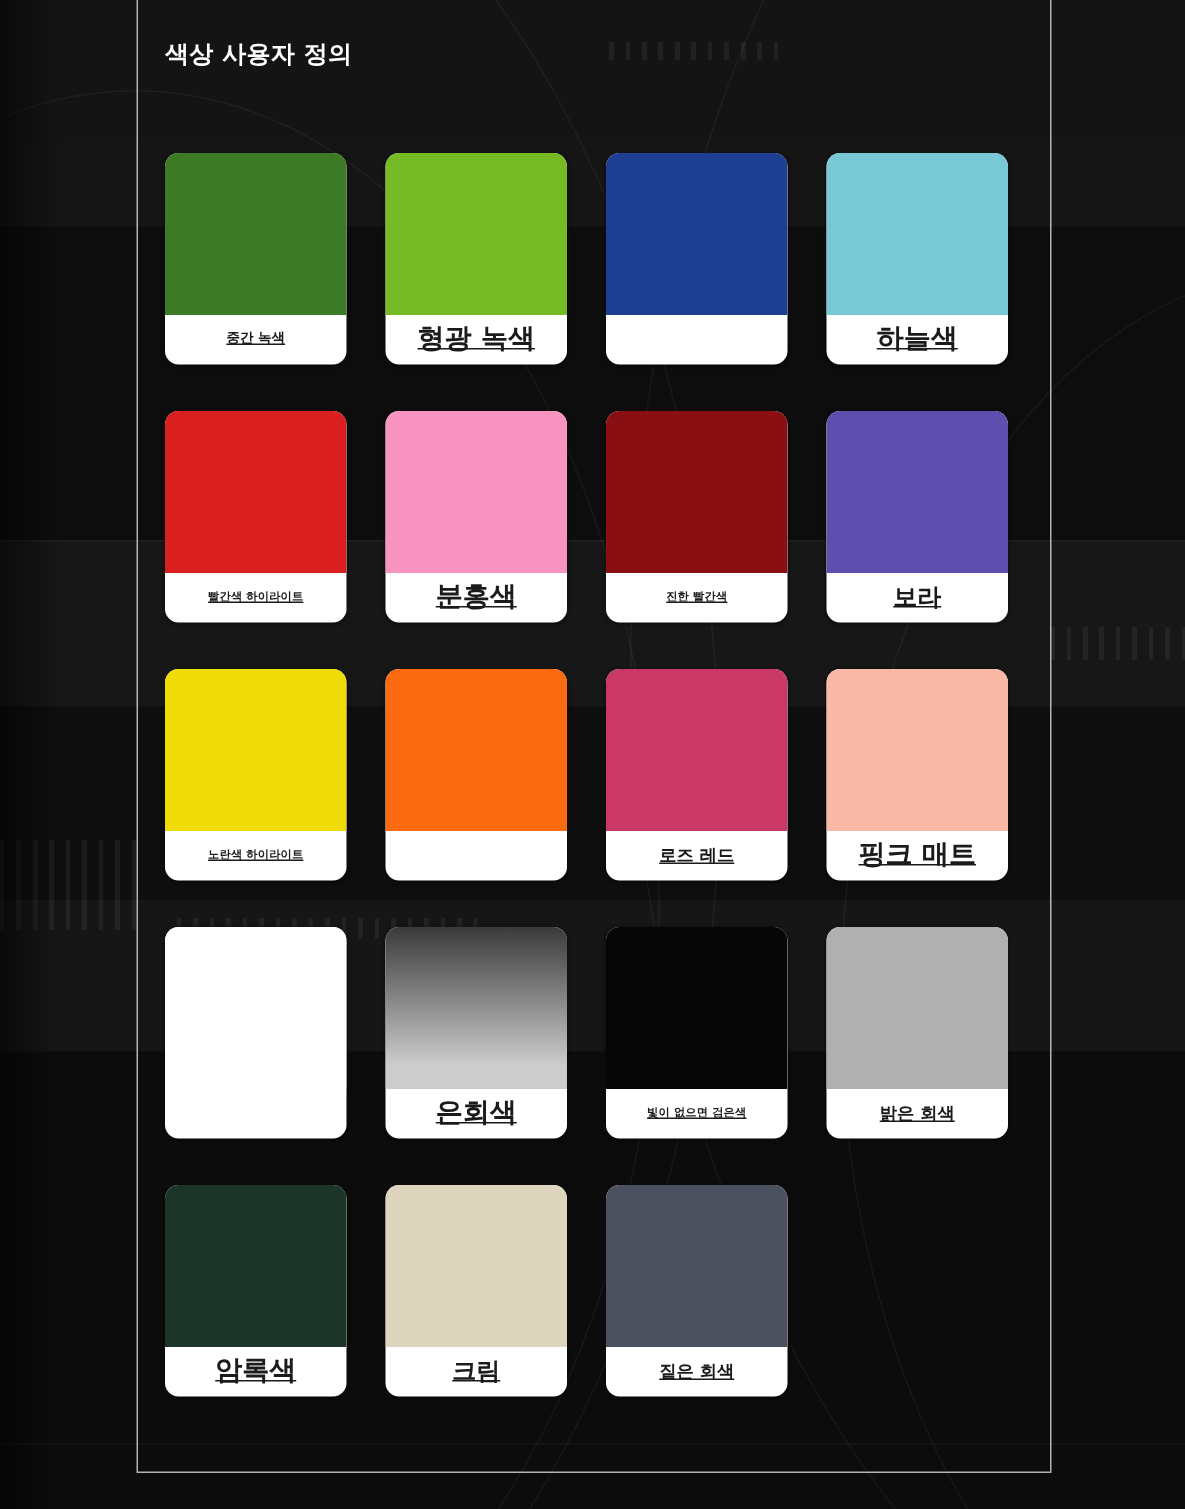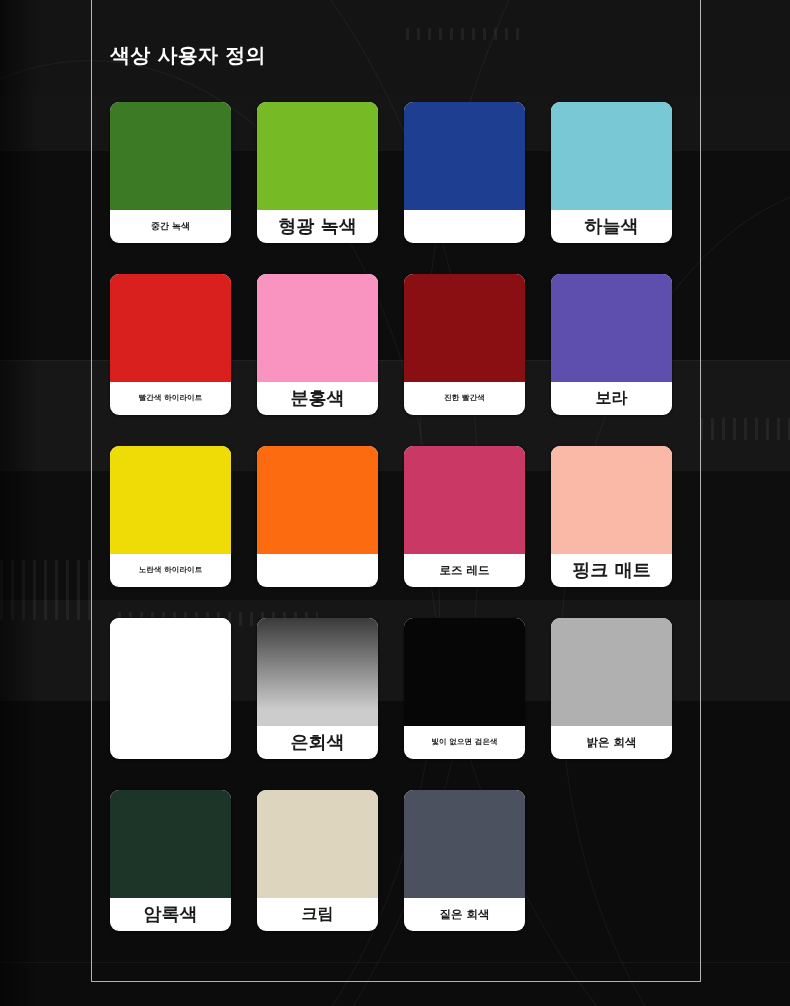--- a/index.html
+++ b/index.html
@@ -80,22 +80,22 @@
     position: absolute;
     left: 91px;
     top: 0;
     width: 610px;
     height: 982px;
   }
 
   #page-title {
     position: absolute;
     left: 19px;
-    top: 42px;
-    font-size: 20px;
+    top: 26px;
+    font-size: 16px;
     font-weight: bold;
     color: #ffffff;
     letter-spacing: 0.2px;
     white-space: nowrap;
   }
 
   #swatch-grid {
     position: absolute;
     left: 19px;
     top: 102px;
@@ -125,20 +125,21 @@
   .swatch-label {
     flex: 1 1 auto;
     display: flex;
     align-items: center;
     justify-content: center;
     color: #1b1b1b;
     text-align: left;
     line-height: 1.15;
     padding: 0 20px;
     white-space: nowrap;
+    text-decoration: underline;
   }
 
   
   .label-xs { font-size: 7.5px;  font-weight: bold; letter-spacing: 0.1px; }
   .label-sm { font-size: 9px;    font-weight: bold; }
   .label-md { font-size: 11.5px; font-weight: bold; }
   .label-lg { font-size: 18px;   font-weight: bold; }
   .label-xl { font-size: 16px;   font-weight: bold; }
 </style>
 </head>

